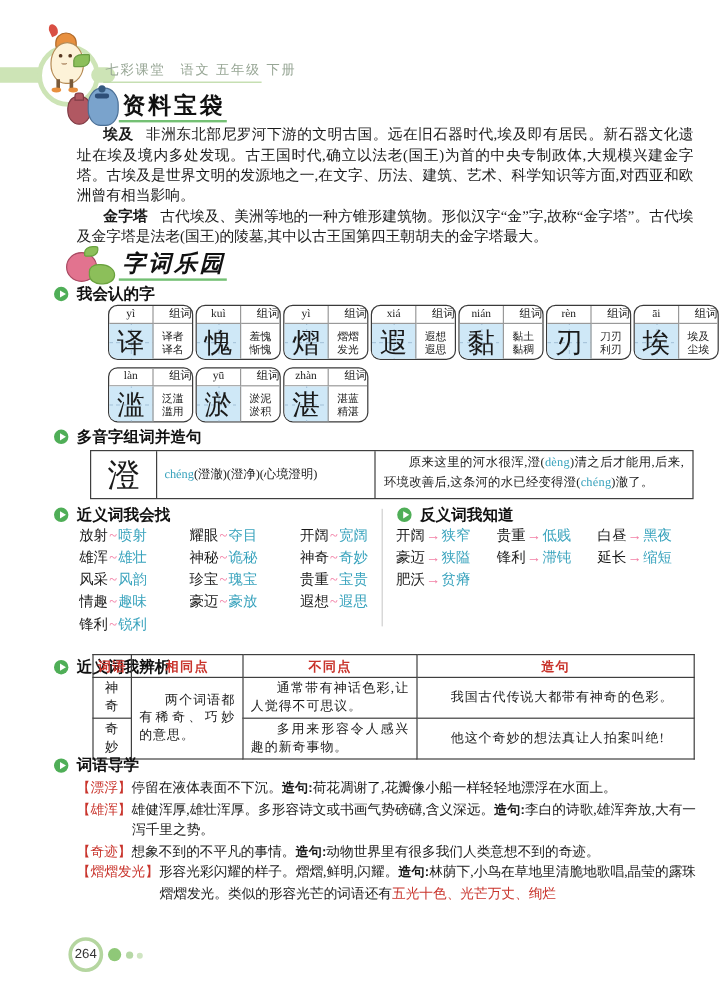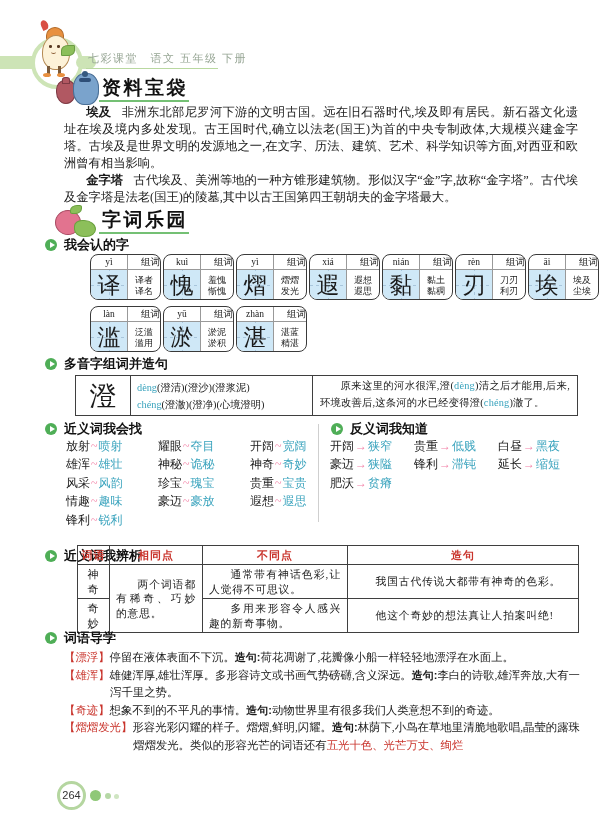--- a/index.html
+++ b/index.html
@@ -128,21 +128,21 @@
 <div class="sec-title" style="left:102px;top:75px;">资料宝袋</div>
 <div class="sec-underline" style="left:99px;top:100px;width:90px;"></div>
 
 <div class="paras">
   <p class="para"><b>埃及</b><span>非洲东北部尼罗河下游的文明古国。远在旧石器时代,埃及即有居民。新石器文化遗址在埃及境内多处发现。古王国时代,确立以法老(国王)为首的中央专制政体,大规模兴建金字塔。古埃及是世界文明的发源地之一,在文字、历法、建筑、艺术、科学知识等方面,对西亚和欧洲曾有相当影响。</span></p>
   <p class="para"><b>金字塔</b><span>古代埃及、美洲等地的一种方锥形建筑物。形似汉字“金”字,故称“金字塔”。古代埃及金字塔是法老(国王)的陵墓,其中以古王国第四王朝胡夫的金字塔最大。</span></p>
 </div>
 
 <div class="apple"></div>
 <div class="veg"></div>
-<div class="sec-title" style="left:102px;top:207px;">字词乐园</div>
+<div class="sec-title" style="left:102px;top:207px;font-style:italic;">字词乐园</div>
 <div class="sec-underline" style="left:99px;top:232px;width:90px;"></div>
 
 <div class="subhead" style="left:45px;top:236px;">
   <span class="bullet"></span>
   <span class="sh-label">我会认的字</span>
 </div>
 
 <div class="cards cards1">
   <div class="card">
       <div class="c-py">yì</div>
@@ -238,21 +238,20 @@
     </div>
 </div>
 
 <div class="subhead" style="left:45px;top:355px;">
   <span class="bullet"></span>
   <span class="sh-label">多音字组词并造句</span>
 </div>
 <div class="dy-box">
   <div class="dy-char">澄</div>
   <div class="dy-read">
-    <div><span class="teal">dèng</span><span>(澄清)(澄沙)(澄浆泥)</span></div>
     <div><span class="teal">chéng</span><span>(澄澈)(澄净)(心境澄明)</span></div>
   </div>
   <div class="dy-sent">
     <p><span>原来这里的河水很浑,澄(</span><span class="teal">dèng</span><span>)清之后才能用,后来,环境改善后,这条河的水已经变得澄(</span><span class="teal">chéng</span><span>)澈了。</span></p>
   </div>
 </div>
 
 <div class="subhead" style="left:45px;top:420px;">
   <span class="bullet"></span>
   <span class="sh-label">近义词我会找</span>

